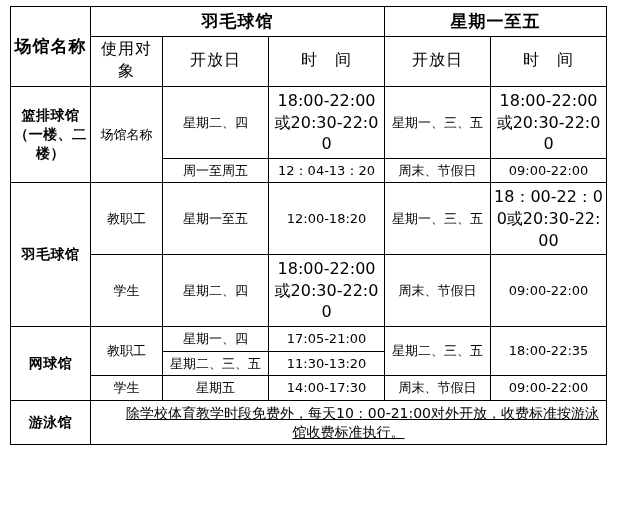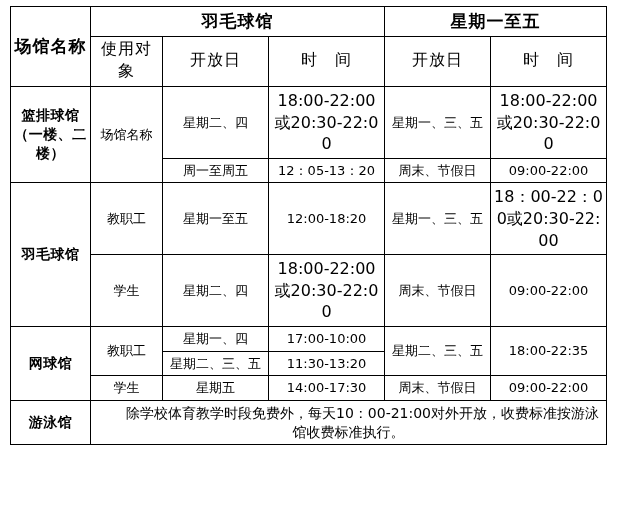--- a/index.html
+++ b/index.html
@@ -57,20 +57,21 @@
   }
   .cell-text {
     font-size: 13px;
   }
   .note-cell {
     text-align: left;
     font-size: 14px;
     line-height: 1.9;
     padding: 10px 14px 10px 14px;
     text-indent: 28px;
+    text-decoration: underline;
   }
   .c-venue { width: 80px; }
   .c-user  { width: 72px; }
   .c-day1  { width: 106px; }
   .c-time1 { width: 116px; }
   .c-day2  { width: 106px; }
   .c-time2 { width: 116px; }
 </style>
 </head>
 <body>
@@ -106,21 +107,21 @@
         <td rowspan="2" class="venue-name">篮排球馆（一楼、二楼）</td>
         <td rowspan="2" class="cell-text">场馆名称</td>
         <td class="cell-text">星期二、四</td>
         <td class="cell-tight">18:00-22:00或20:30-22:00</td>
         <td class="cell-text">星期一、三、五</td>
         <td class="cell-tight">18:00-22:00或20:30-22:00</td>
       </tr>
 
       <tr>
         <td class="cell-text">周一至周五</td>
-        <td class="cell-text">12：05-13：20</td>
+        <td class="cell-text">12：04-13：20</td>
         <td class="cell-text">周末、节假日</td>
         <td class="cell-text">09:00-22:00</td>
       </tr>
 
       <tr>
         <td rowspan="2" class="venue-name">羽毛球馆</td>
         <td class="cell-text">教职工</td>
         <td class="cell-text">星期一至五</td>
         <td class="cell-text">12:00-18:20</td>
         <td class="cell-text">星期一、三、五</td>
@@ -132,21 +133,21 @@
         <td class="cell-text">星期二、四</td>
         <td class="cell-tight">18:00-22:00或20:30-22:00</td>
         <td class="cell-text">周末、节假日</td>
         <td class="cell-text">09:00-22:00</td>
       </tr>
 
       <tr>
         <td rowspan="3" class="venue-name">网球馆</td>
         <td rowspan="2" class="cell-text">教职工</td>
         <td class="cell-text">星期一、四</td>
-        <td class="cell-text">17:00-10:00</td>
+        <td class="cell-text">17:05-21:00</td>
         <td rowspan="2" class="cell-text">星期二、三、五</td>
         <td rowspan="2" class="cell-text">18:00-22:35</td>
       </tr>
 
       <tr>
         <td class="cell-text">星期二、三、五</td>
         <td class="cell-text">11:30-13:20</td>
       </tr>
 
       <tr>

